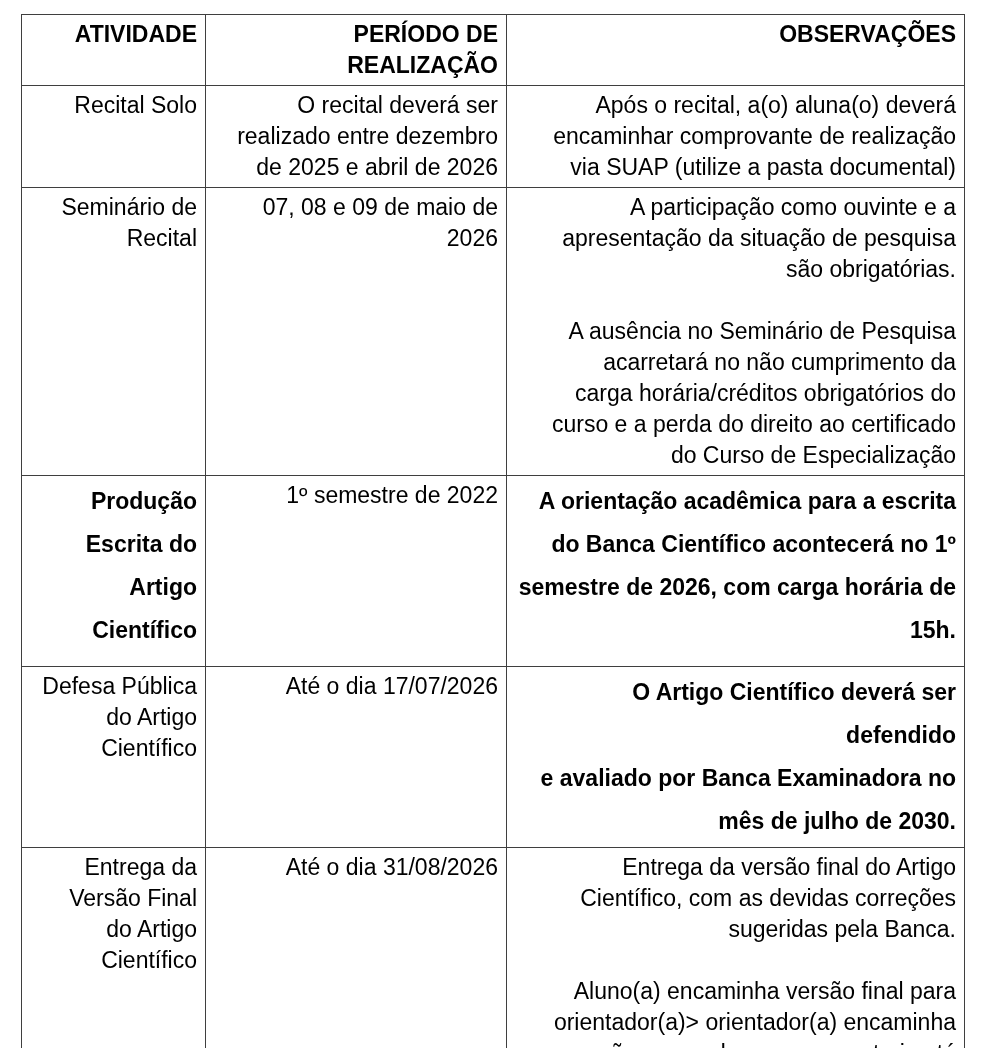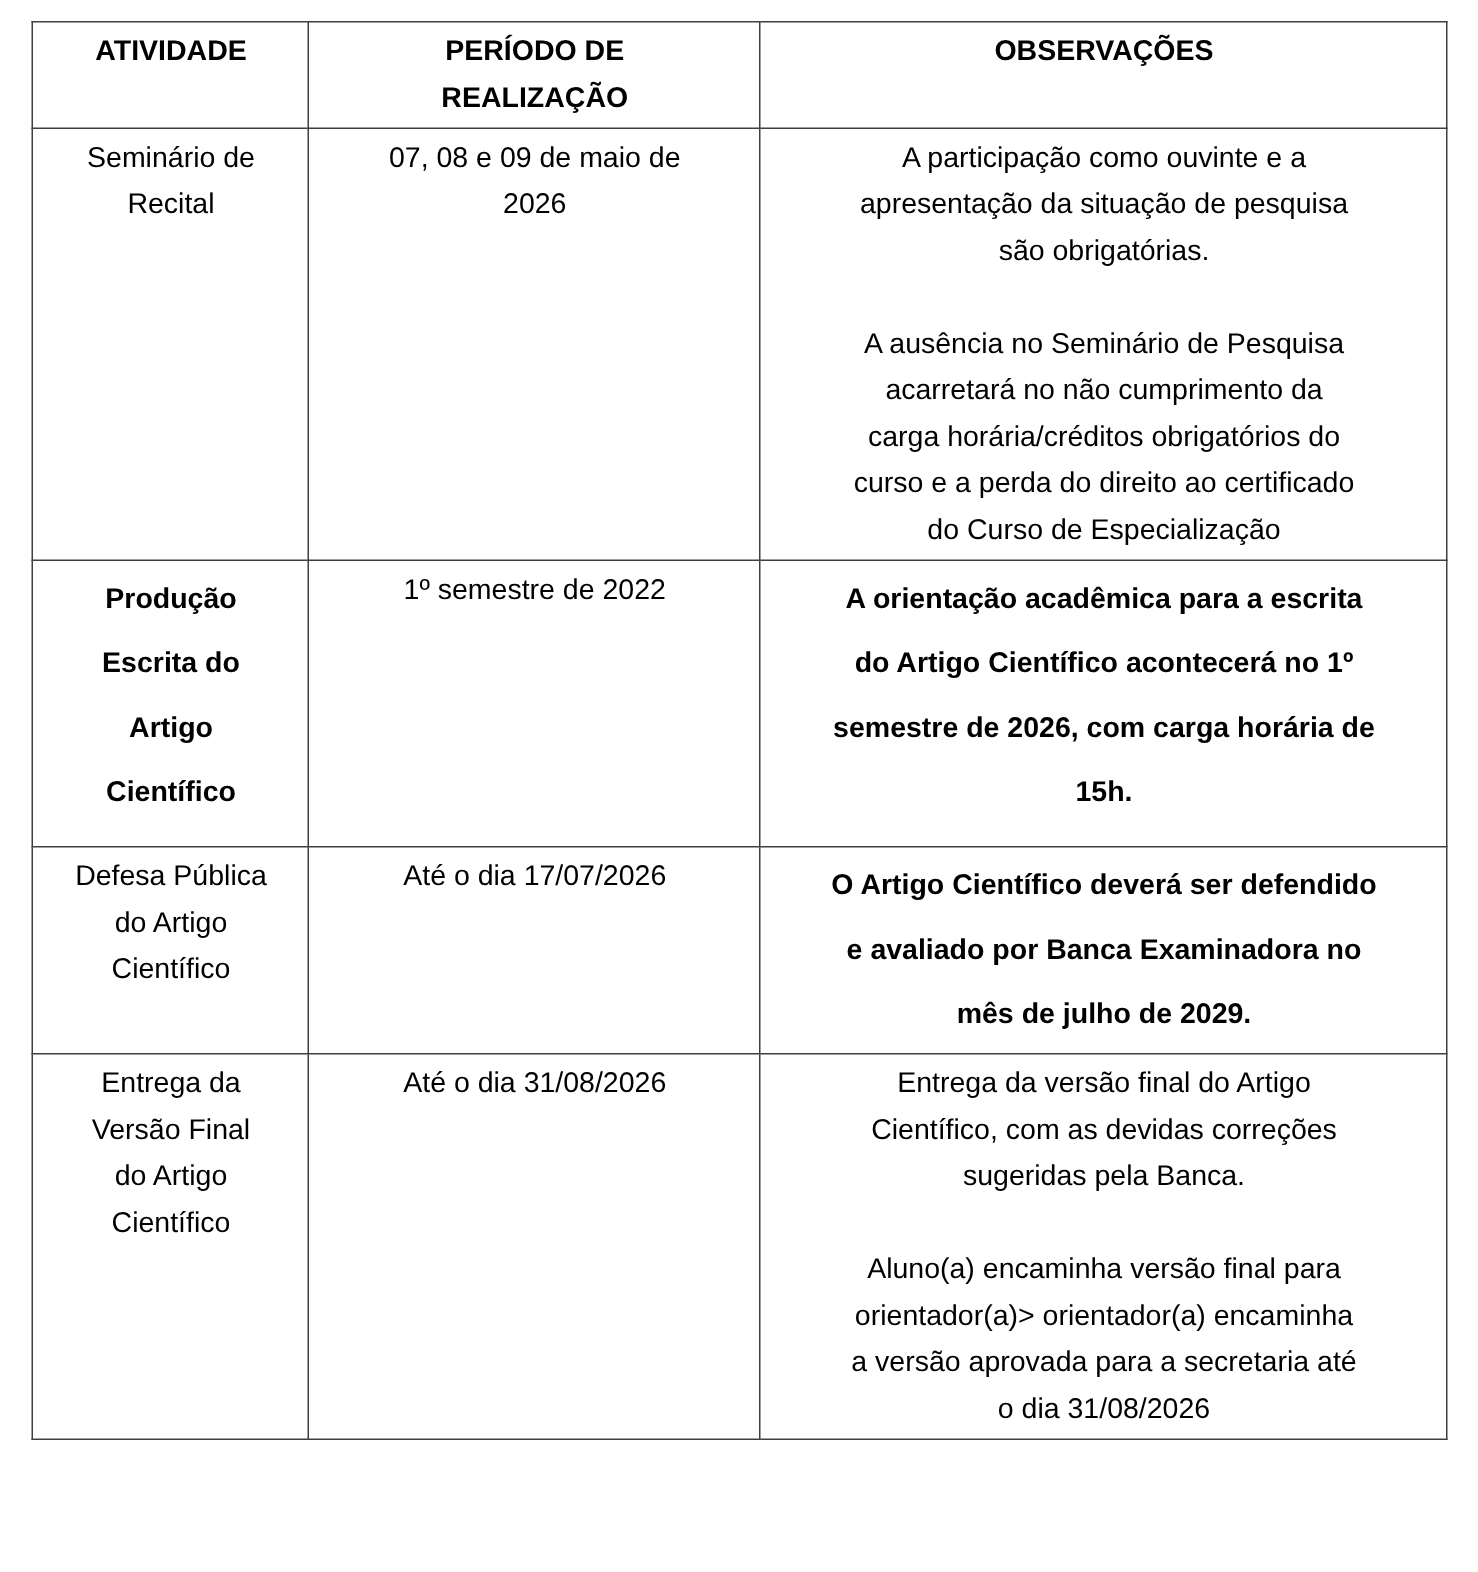--- a/index.html
+++ b/index.html
@@ -17,23 +17,23 @@
     width: 943px;
     margin: 14px 0 0 21px;
     background: #ffffff;
   }
   col.c-atividade   { width: 184px; }
   col.c-periodo     { width: 301px; }
   col.c-observacoes { width: 458px; }
   th, td {
     border: 1.5px solid #3f3f3f;
     vertical-align: top;
-    text-align: center;
+    text-align: right;
     padding: 4px 8px 4px 9px;
-    font-size: 19px;
+    font-size: 23px;
     line-height: 31px;
     white-space: pre-line;
     overflow: hidden;
     font-weight: normal;
   }
   th {
     font-weight: bold;
   }
   
   td.sp15 { line-height: 43px; font-weight: bold; }
@@ -55,20 +55,29 @@
   </colgroup>
   <thead>
     <tr class="hr">
       <th>ATIVIDADE</th>
       <th>PERÍODO DE
 REALIZAÇÃO</th>
       <th>OBSERVAÇÕES</th>
     </tr>
   </thead>
   <tbody>
+    <tr class="r1">
+      <td>Recital Solo</td>
+      <td>O recital deverá ser
+realizado entre dezembro
+de 2025 e abril de 2026</td>
+      <td>Após o recital, a(o) aluna(o) deverá
+encaminhar comprovante de realização
+via SUAP (utilize a pasta documental)</td>
+    </tr>
     <tr class="r2">
       <td>Seminário de
 Recital</td>
       <td>07, 08 e 09 de maio de
 2026</td>
       <td>A participação como ouvinte e a
 apresentação da situação de pesquisa
 são obrigatórias.
 
 A ausência no Seminário de Pesquisa
@@ -77,32 +86,32 @@
 curso e a perda do direito ao certificado
 do Curso de Especialização</td>
     </tr>
     <tr class="r3">
       <td class="sp15">Produção
 Escrita do
 Artigo
 Científico</td>
       <td>1º semestre de 2022</td>
       <td class="sp15">A orientação acadêmica para a escrita
-do Artigo Científico acontecerá no 1º
+do Banca Científico acontecerá no 1º
 semestre de 2026, com carga horária de
 15h.</td>
     </tr>
     <tr class="r4">
       <td>Defesa Pública
 do Artigo
 Científico</td>
       <td>Até o dia 17/07/2026</td>
       <td class="sp15">O Artigo Científico deverá ser defendido
 e avaliado por Banca Examinadora no
-mês de julho de 2029.</td>
+mês de julho de 2030.</td>
     </tr>
     <tr class="r5">
       <td>Entrega da
 Versão Final
 do Artigo
 Científico</td>
       <td>Até o dia 31/08/2026</td>
       <td>Entrega da versão final do Artigo
 Científico, com as devidas correções
 sugeridas pela Banca.

